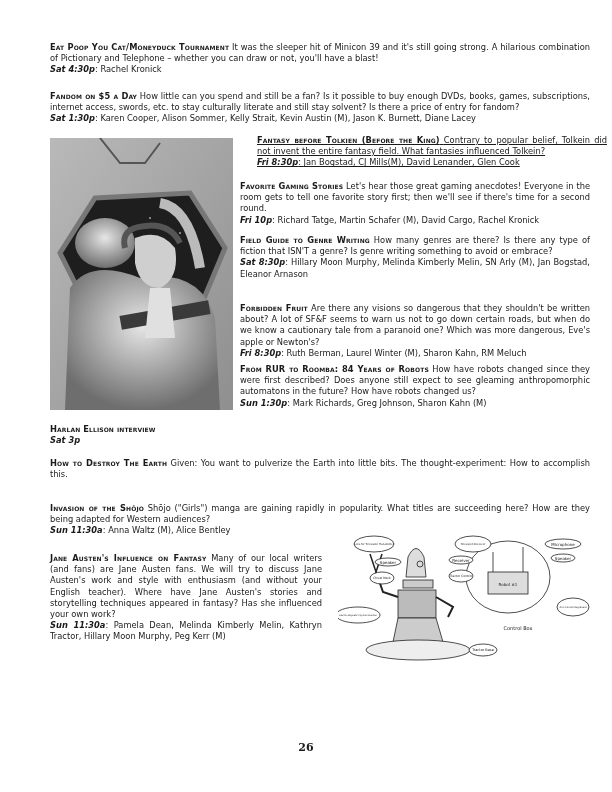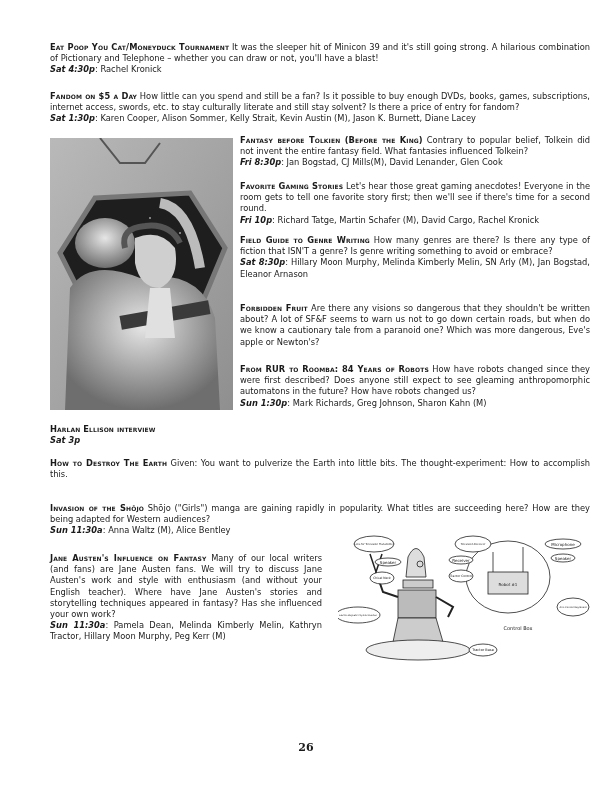--- a/index.html
+++ b/index.html
@@ -48,37 +48,38 @@
     <path d="M110 65 Q140 70 150 130" stroke="#bbb" stroke-width="10" fill="none"></path>
     <ellipse cx="55" cy="105" rx="30" ry="25" fill="url(#body)"></ellipse>
     <path d="M20 150 Q40 120 90 140 Q150 130 165 180 L170 272 L15 272 Z" fill="url(#body)"></path>
     <path d="M85 100 Q110 90 125 110 Q130 140 110 150 Q90 150 85 125 Z" fill="#cfcfcf"></path>
     <path d="M75 110 Q70 90 95 88 Q120 85 130 105" stroke="#555" stroke-width="6" fill="none"></path>
     <rect x="70" y="170" width="90" height="14" fill="#3a3a3a" transform="rotate(-10 115 177)"></rect>
     <path d="M100 150 L95 200 L125 200 L120 150 Z" fill="#e0e0e0"></path>
   </svg>
 </div>
 
-<div class="entry" style="left:240px; top:135px; width:350px;">
+<div class="entry" style="left:257px; top:135px; width:350px;text-decoration:underline;">
   <p><span class="title">Fantasy before Tolkien (Before the King)</span> <span>Contrary to popular belief, Tolkein did not invent the entire fantasy field. What fantasies influenced Tolkein?</span></p>
   <p><span class="time">Fri 8:30p</span>: <span>Jan Bogstad, CJ Mills(M),  David Lenander, Glen Cook</span></p>
 </div>
 
 <div class="entry" style="left:240px; top:181px; width:350px;">
   <p><span class="title">Favorite Gaming Stories</span> <span>Let's hear those great gaming anecdotes! Everyone in the room gets to tell one favorite story first; then we'll see if there's time for a second round.</span></p>
   <p><span class="time">Fri 10p</span>: <span>Richard Tatge, Martin Schafer (M), David Cargo, Rachel Kronick</span></p>
 </div>
 
 <div class="entry" style="left:240px; top:235px; width:350px;">
   <p><span class="title">Field Guide to Genre Writing</span> <span>How many genres are there? Is there any type of fiction that ISN'T a genre? Is genre writing something to avoid or embrace?</span></p>
   <p><span class="time">Sat 8:30p</span>: <span>Hillary Moon Murphy, Melinda Kimberly Melin, SN Arly (M), Jan Bogstad, Eleanor Arnason</span></p>
 </div>
 
 <div class="entry" style="left:240px; top:295px; width:350px;margin-top:8px;">
   <p><span class="title">Forbidden Fruit</span> <span>Are there any visions so dangerous that they shouldn't be written about? A lot of SF&amp;F seems to warn us not to go down certain roads, but when do we know a cautionary tale from a paranoid one? Which was more dangerous, Eve's apple or Newton's?</span></p>
+  <p><span class="time">Fri 8:30p</span>: <span>Ruth Berman, Laurel Winter (M), Sharon Kahn, RM Meluch</span></p>
 </div>
 
 <div class="entry" style="left:240px; top:364px; width:350px;">
   <p><span class="title">From RUR to Roomba: 84 Years of Robots</span> <span>How have robots changed since they were first described? Does anyone still expect to see gleaming anthropomorphic automatons in the future? How have robots changed us?</span></p>
   <p><span class="time">Sun 1:30p</span>: <span>Mark Richards, Greg Johnson, Sharon Kahn (M)</span></p>
 </div>
 
 <div class="entry" style="left:50px; top:424px; width:540px;">
   <p><span class="title">Harlan Ellison interview</span></p>
   <p><span class="time">Sat 3p</span></p>

